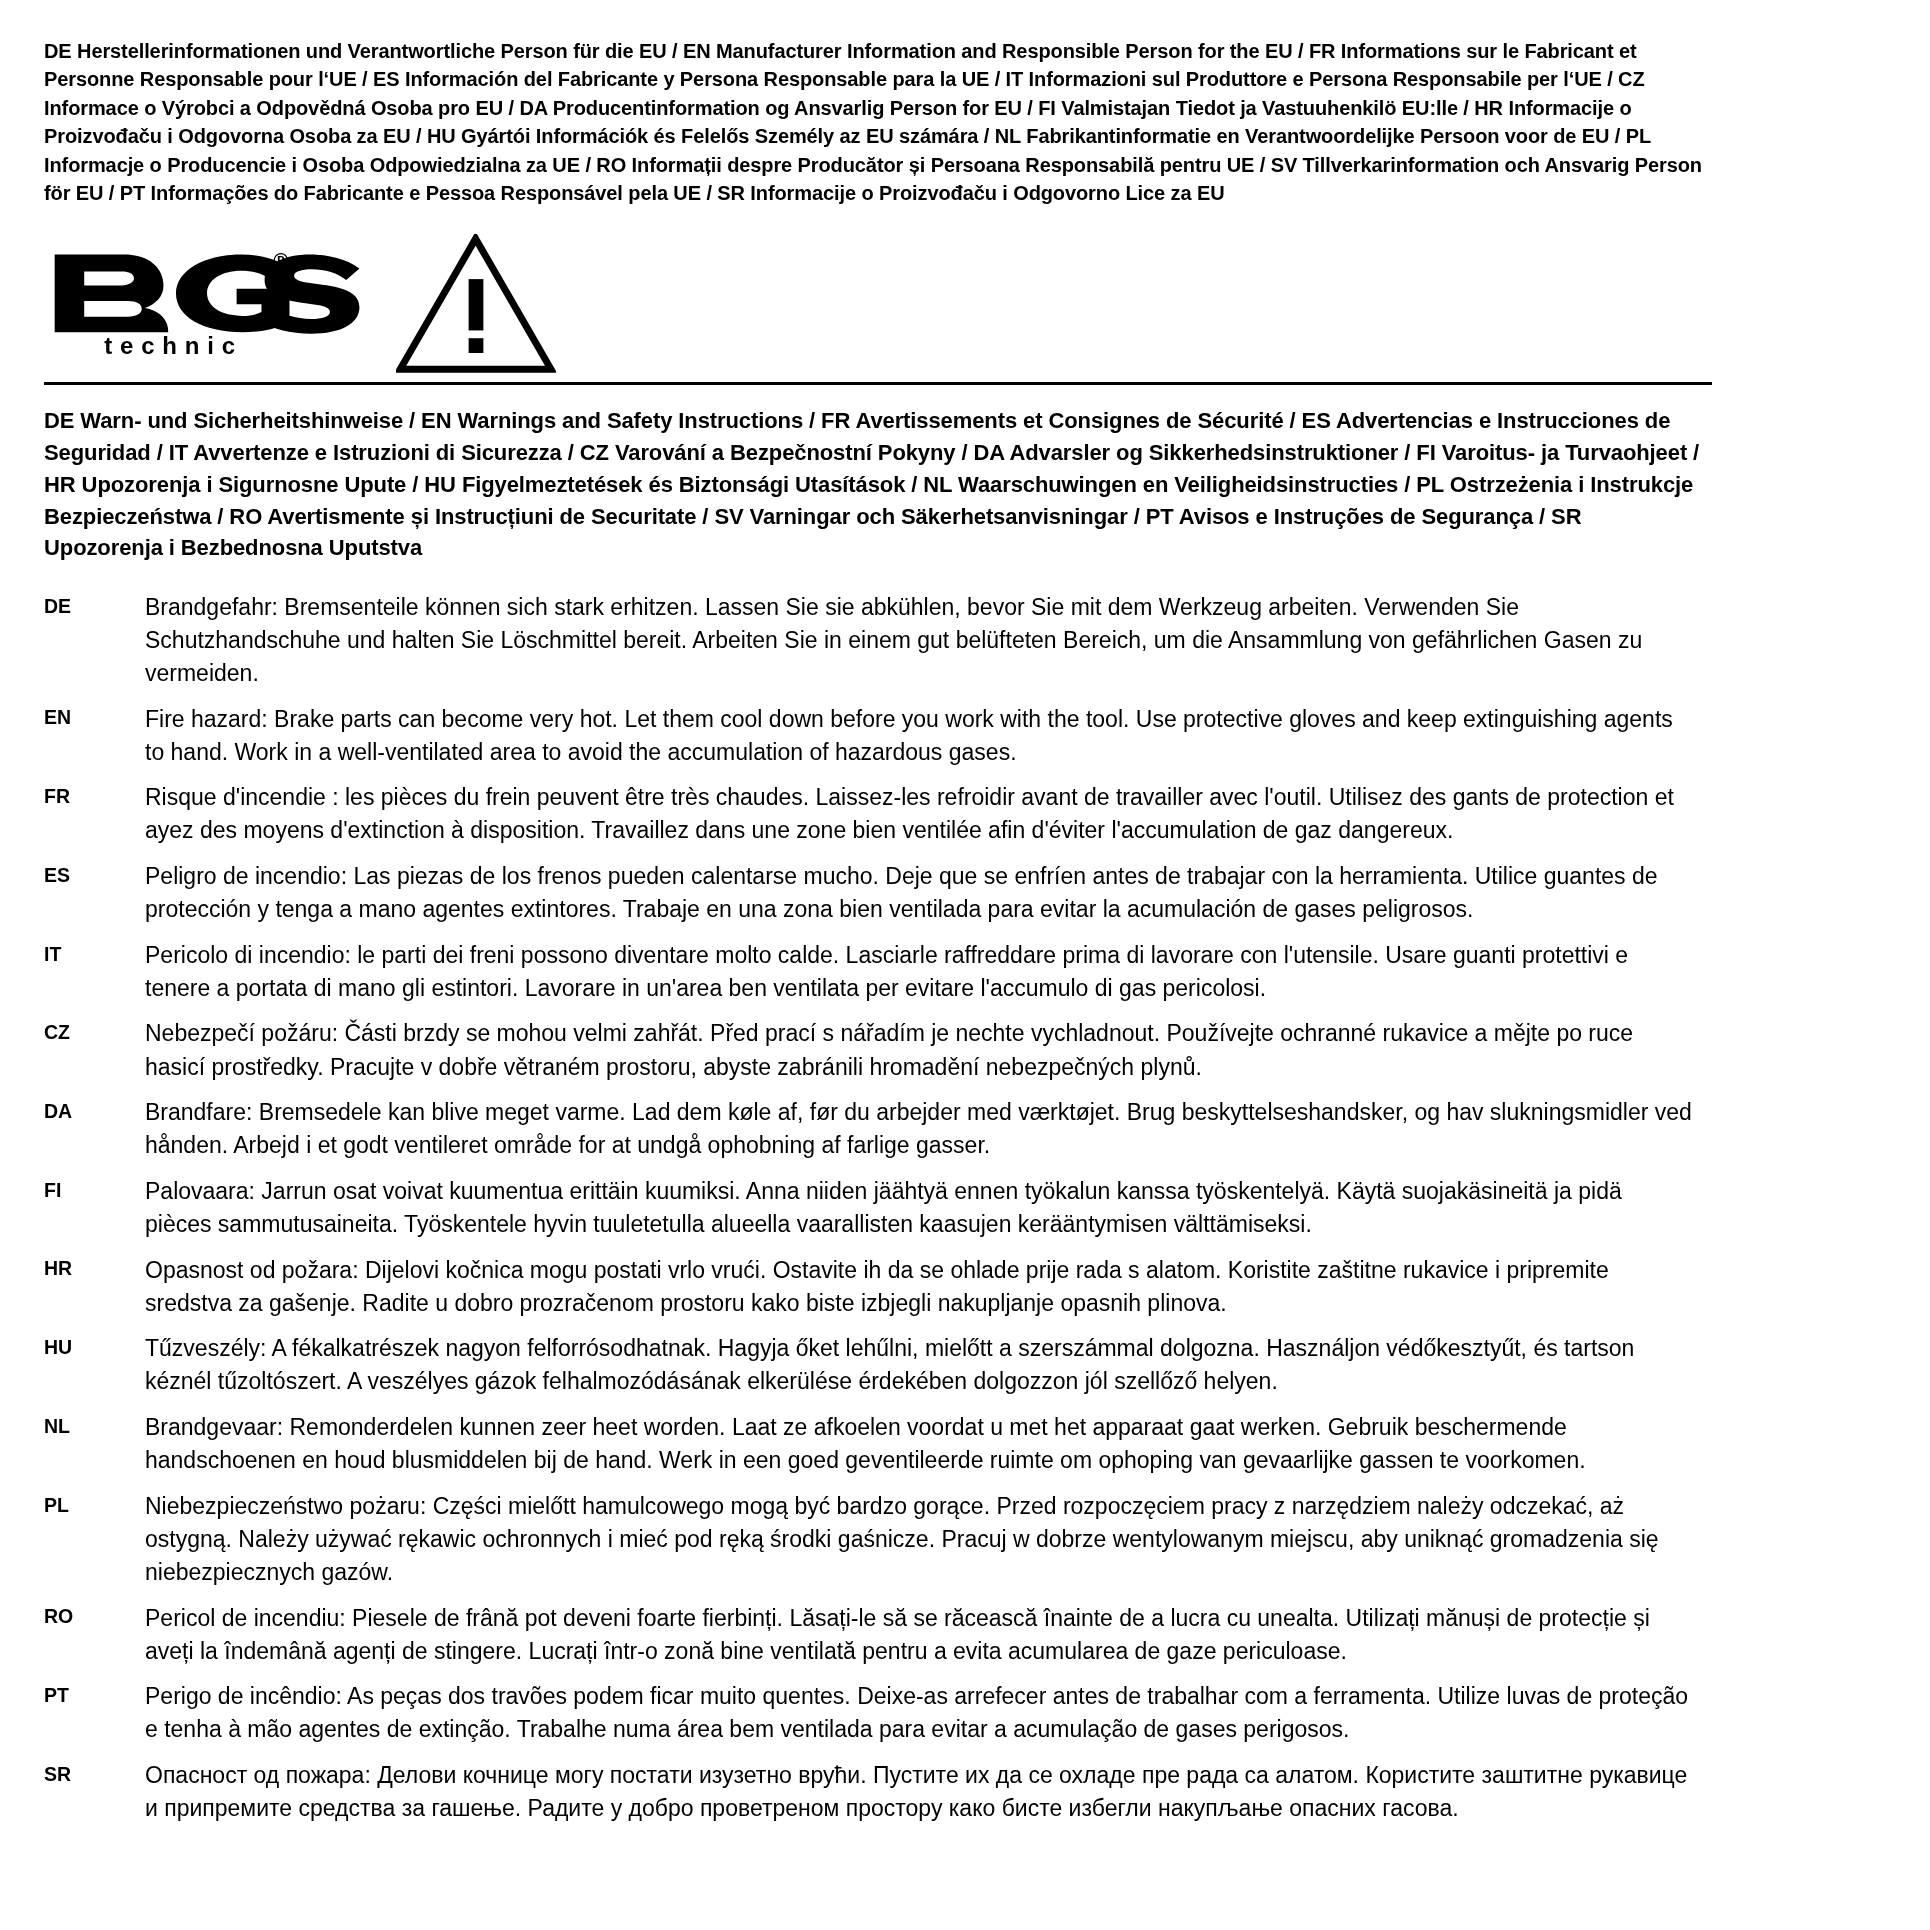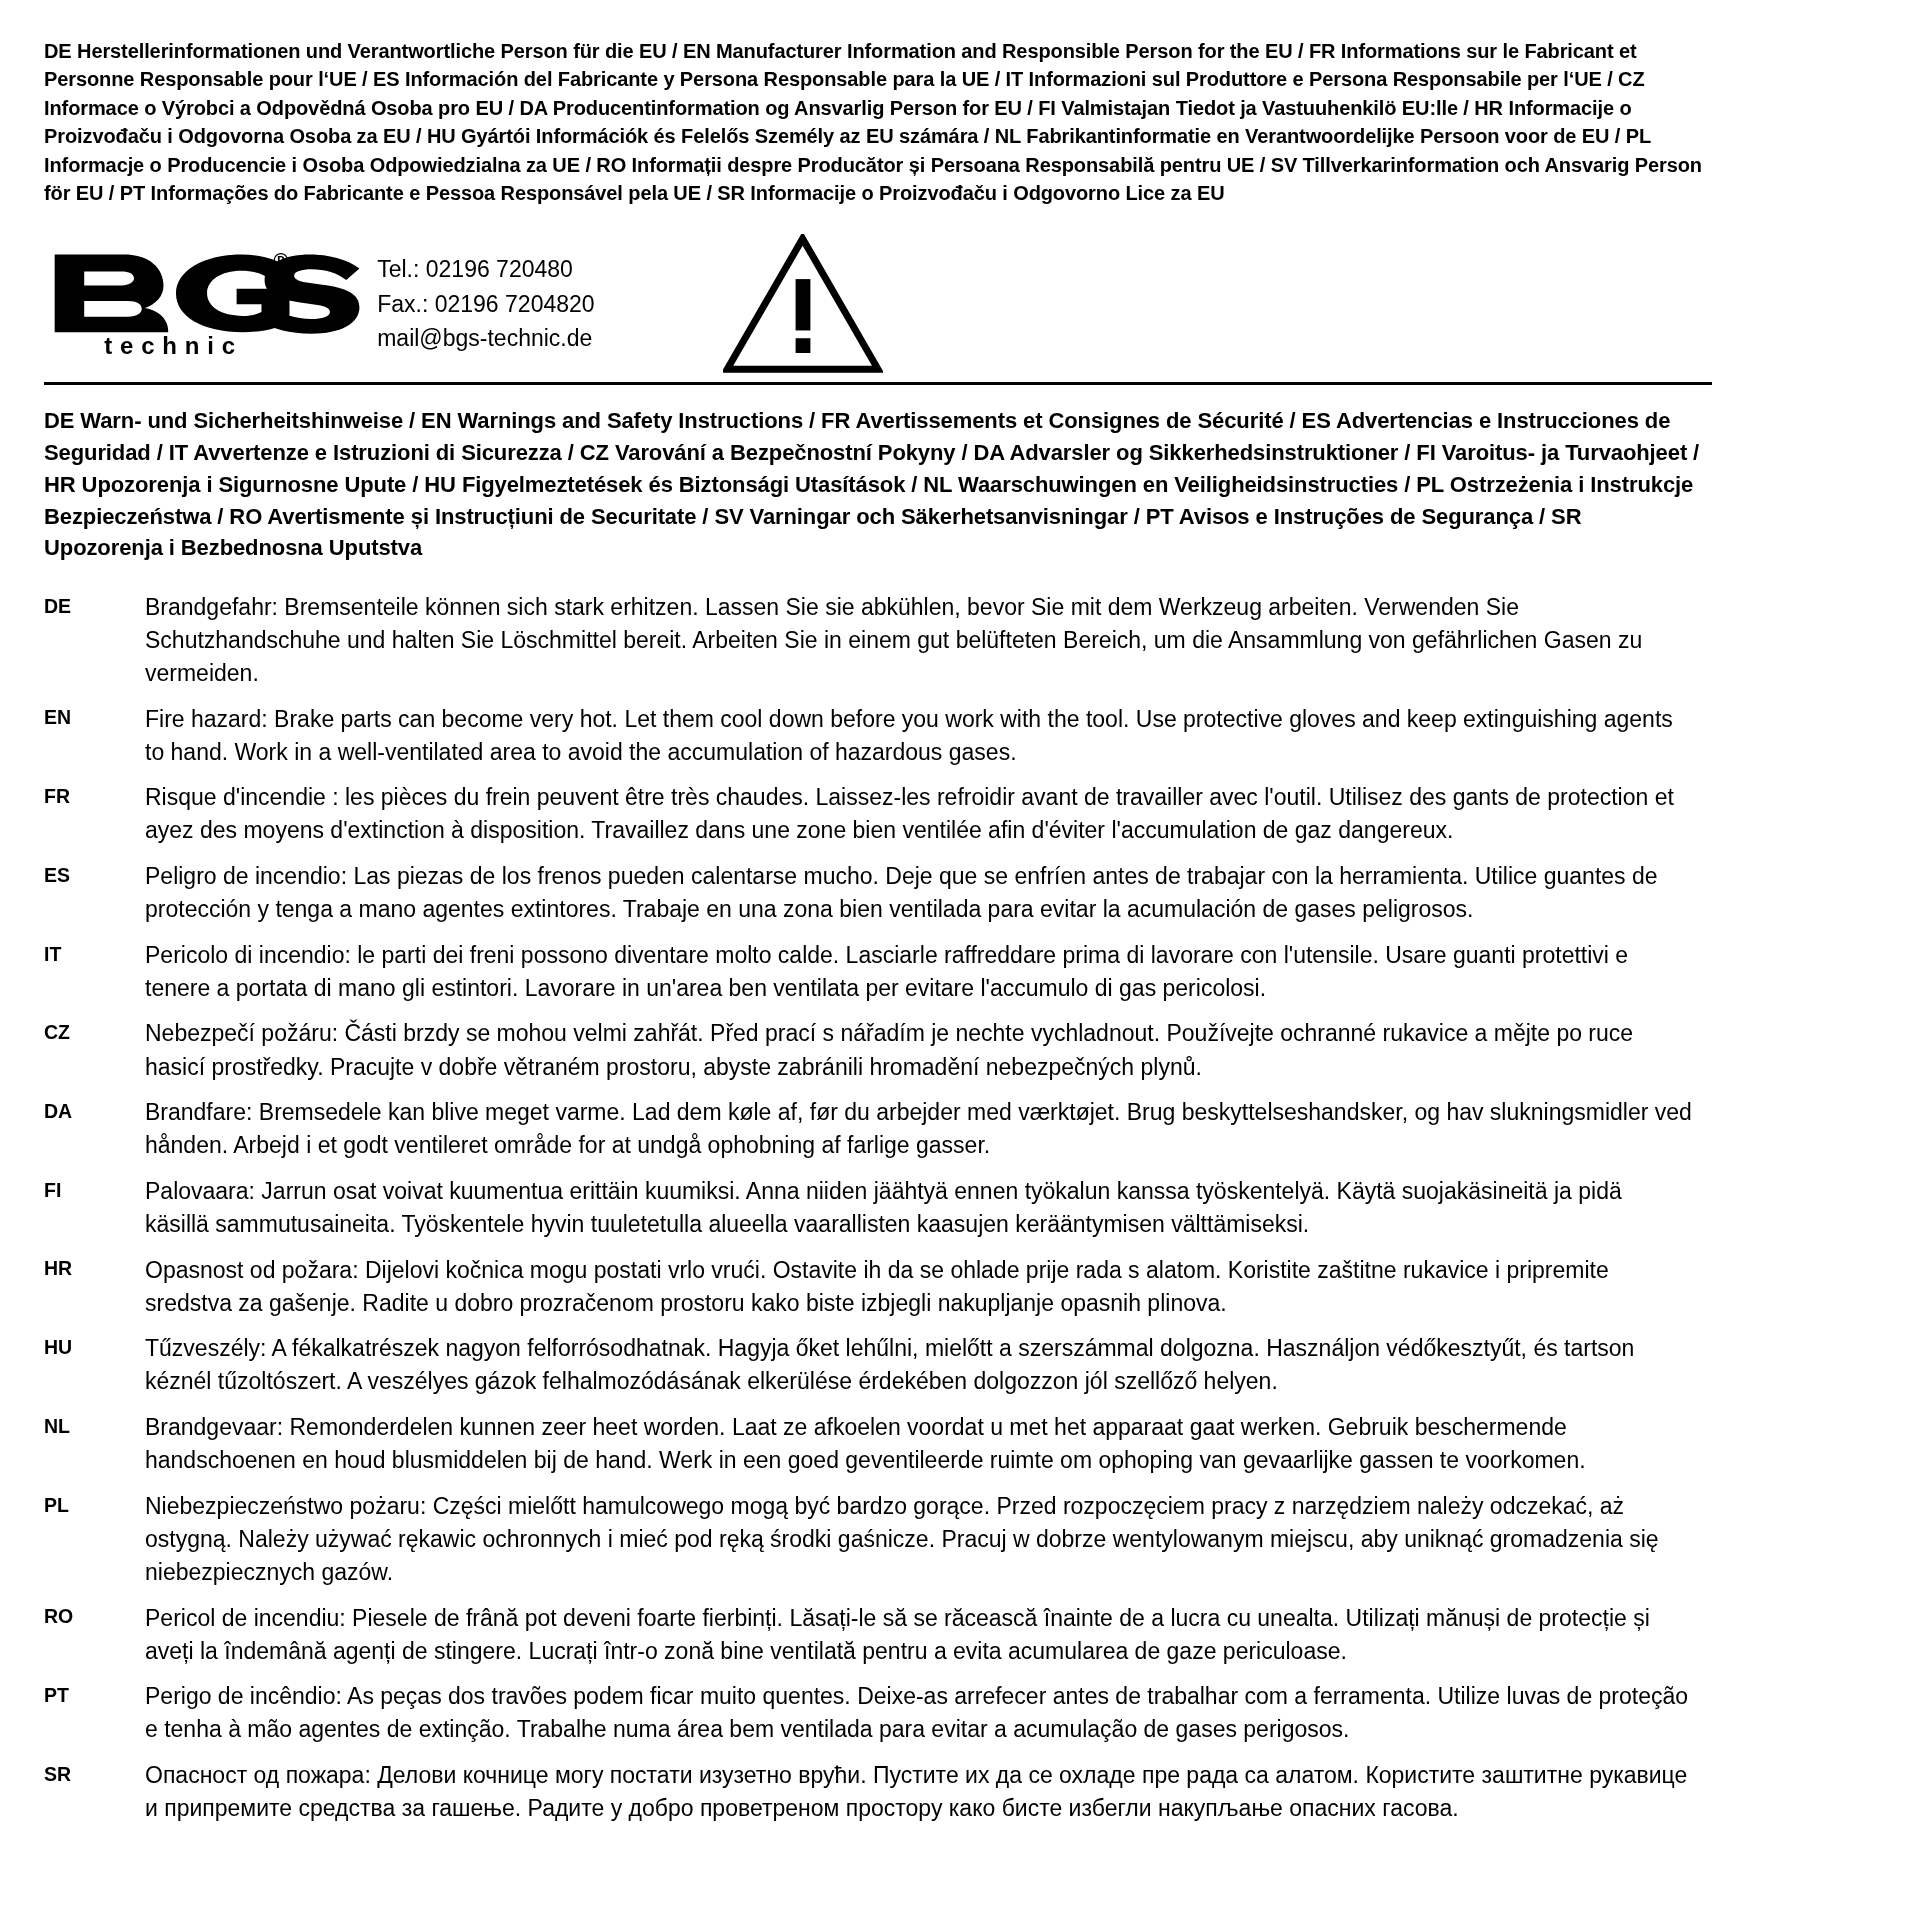--- a/index.html
+++ b/index.html
@@ -138,25 +138,20 @@
 
             <path d="M398 26 C382 14 358 8 334 8 C300 8 276 21 276 41 C276 58 292 66 324 70 L344 73 C356 75 360 78 360 82 C360 88 350 91 336 91 C316 91 298 85 286 75 L268 92 C284 104 310 110 336 110 C374 110 398 97 398 76 C398 59 382 51 350 47 L330 44 C318 42 314 39 314 35 C314 30 324 27 336 27 C354 27 370 32 381 41 Z"></path>
           </g>
         </svg>
         <span style="position:absolute; right:73px; top:1.6px; font-size:20px; font-weight:bold;">®</span>
       </div>
       <div class="logo-tech">technic</div>
     </div>
 
 
-    <div class="contact">
-      <div>Tel.: 02196 720480</div>
-      <div>Fax.: 02196 7204820</div>
-      <div>mail@bgs-technic.de</div>
-    </div>
 
 
     <div class="warn-tri">
       <svg width="160" height="140" viewBox="0 0 205 180">
         <polygon points="102,6 199,174 5,174" fill="none" stroke="#000000" stroke-width="9" stroke-linejoin="miter"></polygon>
         <rect x="93" y="58" width="19" height="66" fill="#000000"></rect>
         <rect x="93" y="134" width="19" height="19" fill="#000000"></rect>
       </svg>
     </div>
   </div>
@@ -195,21 +190,21 @@
       <div class="row-text">Nebezpečí požáru: Části brzdy se mohou velmi zahřát. Před prací s nářadím je nechte vychladnout. Používejte ochranné rukavice a mějte po ruce hasicí prostředky. Pracujte v dobře větraném prostoru, abyste zabránili hromadění nebezpečných plynů.</div>
     </div>
 
     <div class="row">
       <div class="row-code">DA</div>
       <div class="row-text">Brandfare: Bremsedele kan blive meget varme. Lad dem køle af, før du arbejder med værktøjet. Brug beskyttelseshandsker, og hav slukningsmidler ved hånden. Arbejd i et godt ventileret område for at undgå ophobning af farlige gasser.</div>
     </div>
 
     <div class="row">
       <div class="row-code">FI</div>
-      <div class="row-text">Palovaara: Jarrun osat voivat kuumentua erittäin kuumiksi. Anna niiden jäähtyä ennen työkalun kanssa työskentelyä. Käytä suojakäsineitä ja pidä käsillä sammutusaineita. Työskentele hyvin tuuletetulla alueella vaarallisten kaasujen kerääntymisen välttämiseksi.</div>
+      <div class="row-text">Palovaara: Jarrun osat voivat kuumentua erittäin kuumiksi. Anna niiden jäähtyä ennen työkalun kanssa työskentelyä. Käytä suojakäsineitä ja pidä pièces sammutusaineita. Työskentele hyvin tuuletetulla alueella vaarallisten kaasujen kerääntymisen välttämiseksi.</div>
     </div>
 
     <div class="row">
       <div class="row-code">HR</div>
       <div class="row-text">Opasnost od požara: Dijelovi kočnica mogu postati vrlo vrući. Ostavite ih da se ohlade prije rada s alatom. Koristite zaštitne rukavice i pripremite sredstva za gašenje. Radite u dobro prozračenom prostoru kako biste izbjegli nakupljanje opasnih plinova.</div>
     </div>
 
     <div class="row">
       <div class="row-code">HU</div>
       <div class="row-text">Tűzveszély: A fékalkatrészek nagyon felforrósodhatnak. Hagyja őket lehűlni, mielőtt a szerszámmal dolgozna. Használjon védőkesztyűt, és tartson kéznél tűzoltószert. A veszélyes gázok felhalmozódásának elkerülése érdekében dolgozzon jól szellőző helyen.</div>

